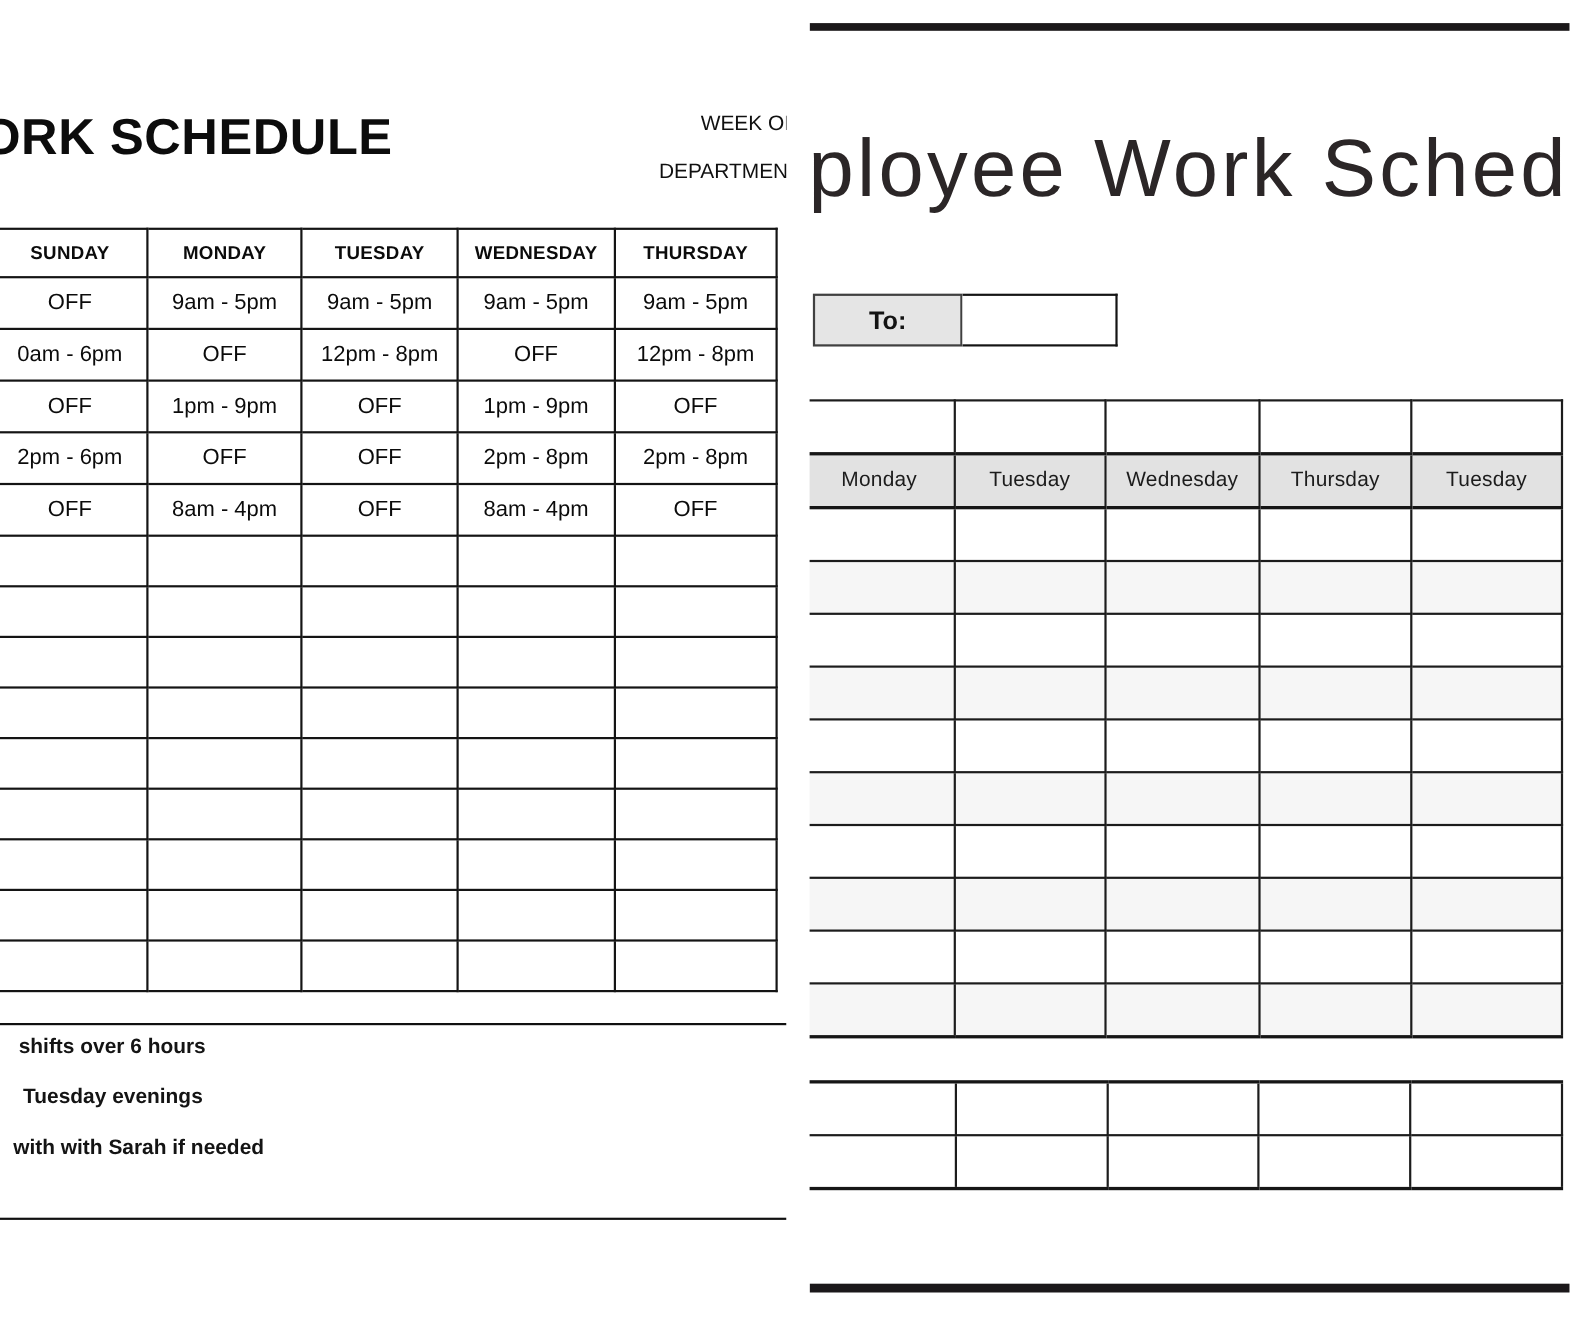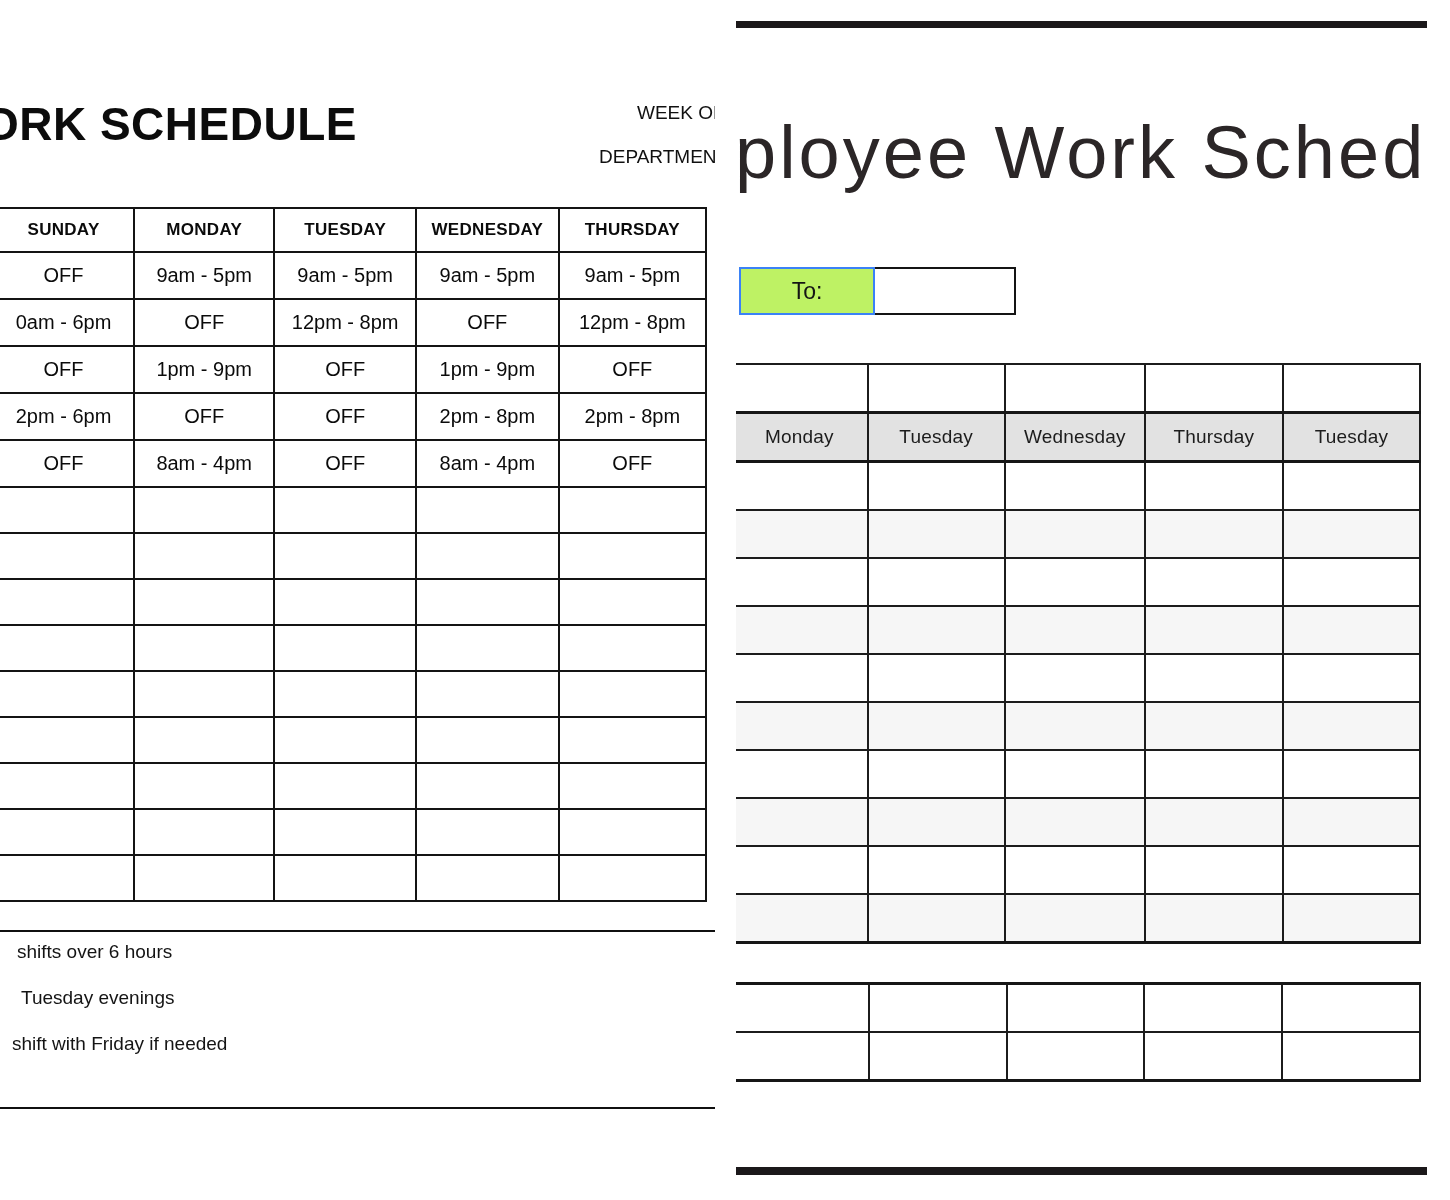--- a/index.html
+++ b/index.html
@@ -13,30 +13,30 @@
     color:#0c0c0c;white-space:nowrap;letter-spacing:.5px;}
   .lp-weekof{position:absolute;left:637px;top:102px;font-size:19px;color:#101010;white-space:nowrap;}
   .lp-dept{position:absolute;left:599px;top:146px;font-size:19px;color:#101010;white-space:nowrap;}
   .lp-table{position:absolute;left:-8px;top:207px;border-collapse:collapse;table-layout:fixed;
     font-size:20px;color:#0b0b0b;}
   .lp-table td{border:2px solid #141414;text-align:center;vertical-align:middle;
     padding:0;height:44px;overflow:hidden;white-space:nowrap;}
   .lp-table tr.lp-head td{font-weight:bold;font-size:17px;letter-spacing:.3px;height:42px;}
   .lp-table tr.lp-data td{height:45px;}
   .lp-rule{position:absolute;left:0;width:715px;height:0;border-top:2px solid #101010;}
-  .lp-note{position:absolute;font-size:19px;color:#141414;white-space:nowrap;}
+  .lp-note{position:absolute;font-size:19px;color:#141414;white-space:nowrap;font-weight:bold;}
   
   .right-page{position:absolute;left:736px;top:0;width:691px;height:1200px;background:#fff;overflow:hidden;}
   .rp-topline{position:absolute;left:0;top:21px;width:691px;height:7px;background:#1b181a;}
   .rp-bottomline{position:absolute;left:0;top:1167px;width:691px;height:8px;background:#1b181a;}
   .rp-title{position:absolute;left:-118px;top:110px;font-size:74px;font-weight:500;
     color:#2b2627;white-space:nowrap;letter-spacing:3px;}
   .rp-to{position:absolute;left:3px;top:267px;display:flex;}
-  .rp-to-label{width:132px;height:44px;background:#bef264;border:2px solid #3b82f6;
-    display:flex;align-items:center;justify-content:center;font-size:23px;color:#141414;}
+  .rp-to-label{width:132px;height:44px;background:#e5e5e5;border:2px solid #404040;
+    display:flex;align-items:center;justify-content:center;font-size:23px;color:#141414;font-weight:bold;}
   .rp-to-value{width:139px;height:44px;background:#ffffff;border:2px solid #141414;border-left:0;}
   .rp-table,.rp-mini{position:absolute;left:-6px;border-collapse:collapse;table-layout:fixed;
     font-size:19px;color:#1c1c1c;}
   .rp-table{top:363px;}
   .rp-mini{top:982px;}
   .rp-table td,.rp-mini td{border:2px solid #1c1c1c;height:46px;text-align:center;
     vertical-align:middle;padding:0;overflow:hidden;white-space:nowrap;}
   .rp-table tr.rp-head td{background:#e2e2e2;border-top:3px solid #161616;
     border-bottom:3px solid #161616;font-weight:500;letter-spacing:.2px;}
   .rp-table tr.rp-light td{background:#f6f6f6;}
@@ -167,21 +167,21 @@
           <td></td>
           <td></td>
           <td></td>
         </tr>
   </tbody>
     </table>
 
   <div class="lp-rule" style="top:930px;"></div>
   <div class="lp-note" style="left:17px;top:941px;">shifts over 6 hours</div>
   <div class="lp-note" style="left:21px;top:987px;">Tuesday evenings</div>
-  <div class="lp-note" style="left:12px;top:1033px;">shift with Friday if needed</div>
+  <div class="lp-note" style="left:12px;top:1033px;">with with Sarah if needed</div>
   <div class="lp-rule" style="top:1107px;"></div>
 </div>
 
 <div class="right-page">
   <div class="rp-topline"></div>
   <div class="rp-title">Employee Work Schedule</div>
 
   <div class="rp-to">
     <div class="rp-to-label">To:</div>
     <div class="rp-to-value"></div>

